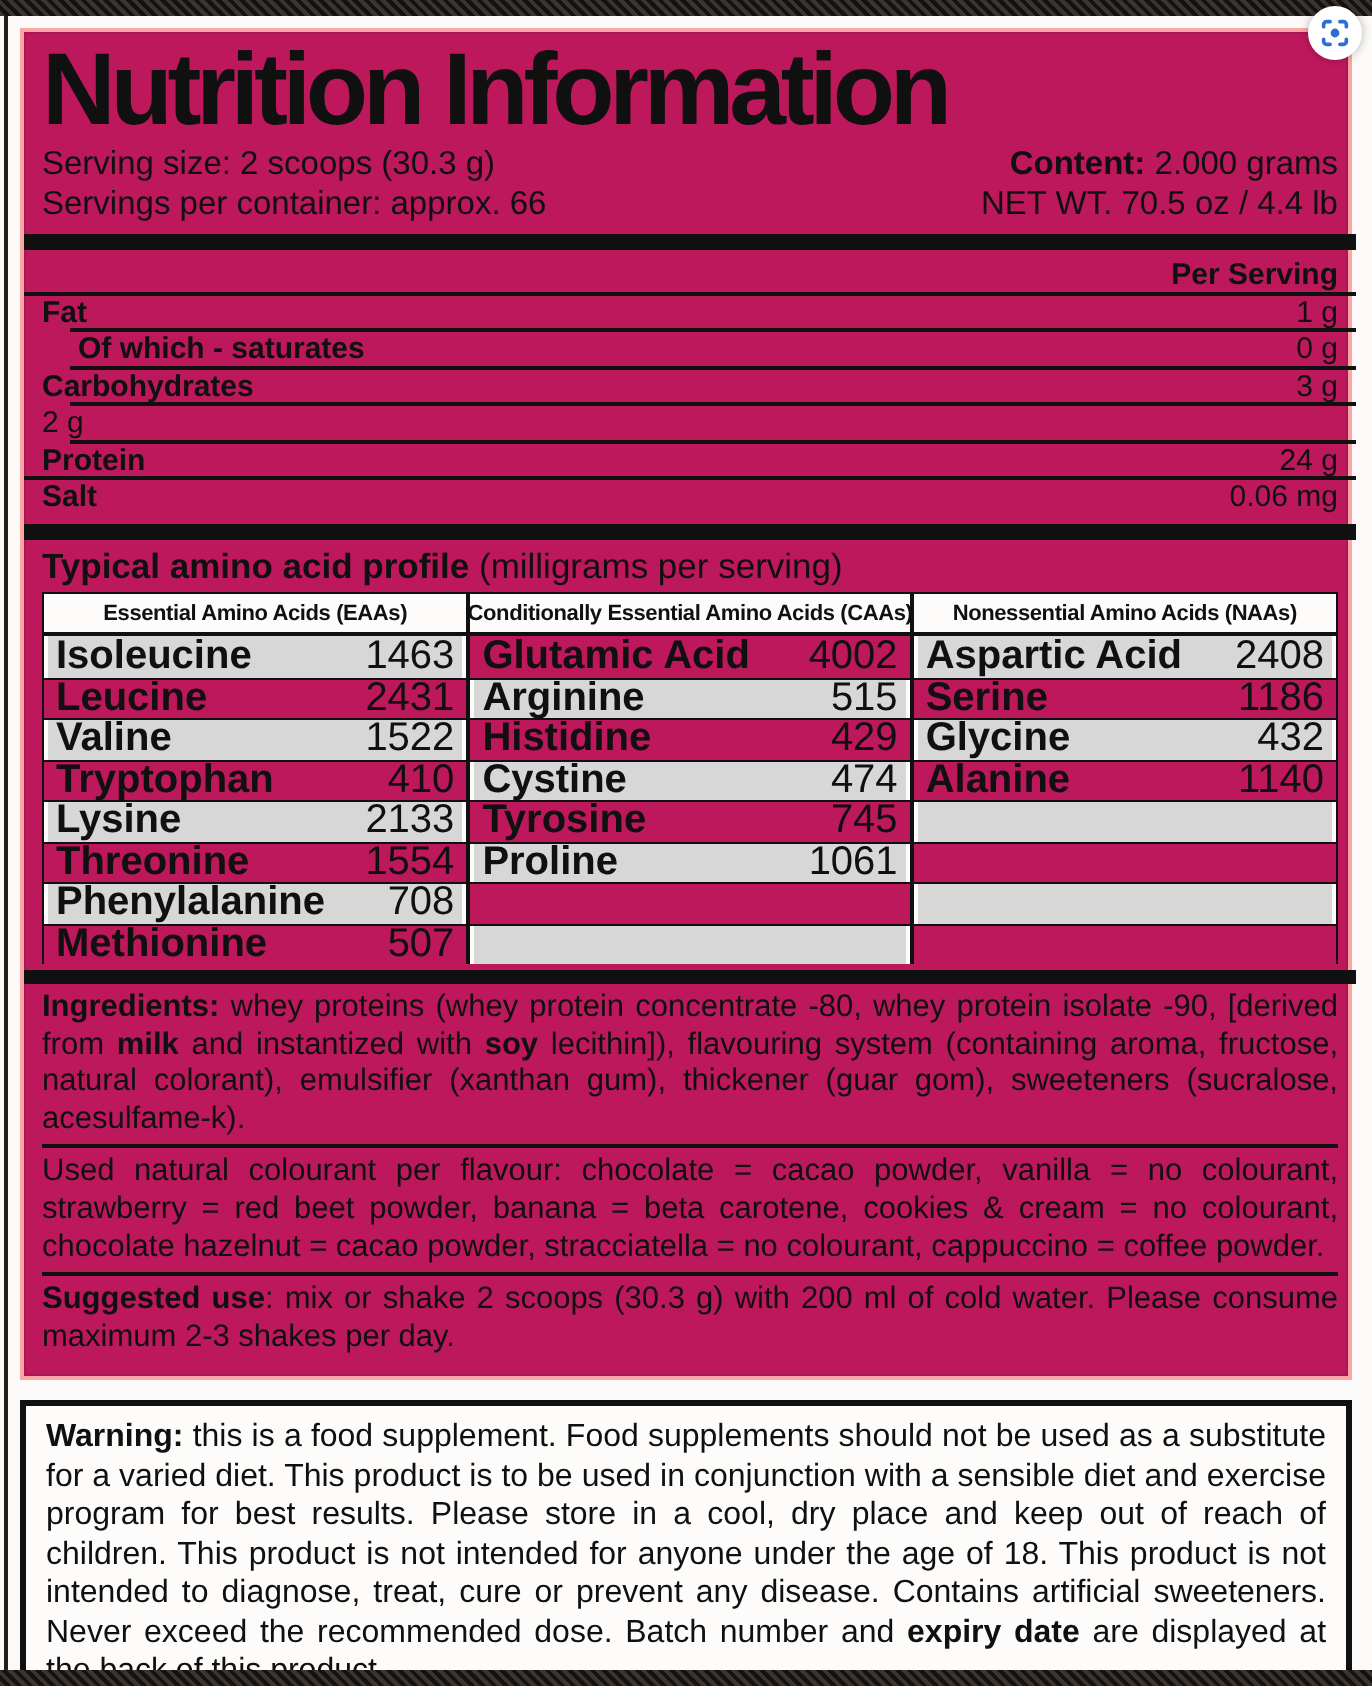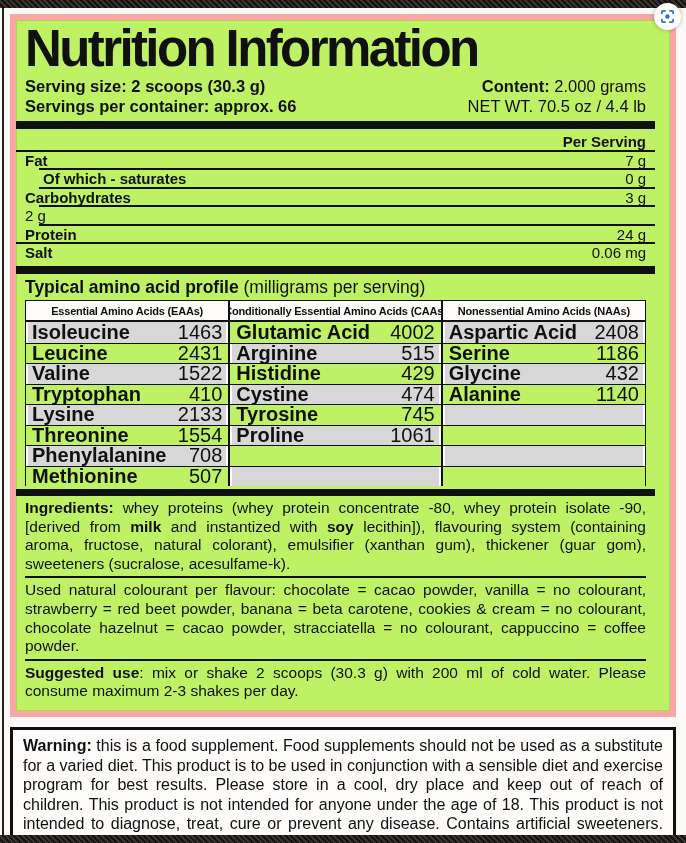--- a/index.html
+++ b/index.html
@@ -34,34 +34,34 @@
     width: 27px; height: 27px; border-radius: 50%;
     background: #ffffff;
     box-shadow: 0 0 5px rgba(0,0,0,.28);
     display: flex; align-items: center; justify-content: center;
     cursor: pointer;
   }
 
   .main-box {
     position: relative;
     margin: 14px 10px 0 10px;
-    border: 6px solid #fca5a5;
+    border: 2px solid #fca5a5;
     box-shadow: inset 0 0 0 1px rgba(16,16,16,.12);
-    background: #bef264;
-    padding: 3px 24px 7px 9px;
+    background: #be185d;
+    padding: 3px 5px 7px 9px;
     z-index: 1;
   }
 
   .label-title {
     font-size: 51px; font-weight: bold; letter-spacing: -2.6px;
     line-height: 1.02; white-space: nowrap; margin-bottom: 1px;
   }
 
   .head-grid { display: flex; justify-content: space-between; font-size: 16.5px; line-height: 1.24; }
-  .head-left div { font-weight: bold; }
+  .head-left div { font-weight: normal; }
   .head-right { text-align: right; margin-left: 15px; }
   .head-right .bold-part { font-weight: bold; }
 
   .bar { height: 8px; background: #101010; margin: 4px -9px 3px -9px; }
   .bar-sm { height: 7px; margin: 3px -9px 3px -9px; }
 
   
   .ps-table { font-size: 15px; }
   .ps-row {
     position: relative; display: flex; justify-content: space-between;
@@ -156,21 +156,21 @@
 
     <div class="bar"></div>
 
     <div class="ps-table">
       <div class="ps-row ps-head sep-full">
         <span>Per Serving</span>
       </div>
       <div id="ps-rows">
           <div class="ps-row sep-indent">
             <span class="ps-label">Fat</span>
-            <span class="ps-val">7 g</span>
+            <span class="ps-val">1 g</span>
           </div>
           <div class="ps-row sep-indent">
             <span class="ps-label indent">Of which - saturates</span>
             <span class="ps-val">0 g</span>
           </div>
           <div class="ps-row sep-indent">
             <span class="ps-label">Carbohydrates</span>
             <span class="ps-val">3 g</span>
           </div>
           <div class="ps-row sep-indent">

